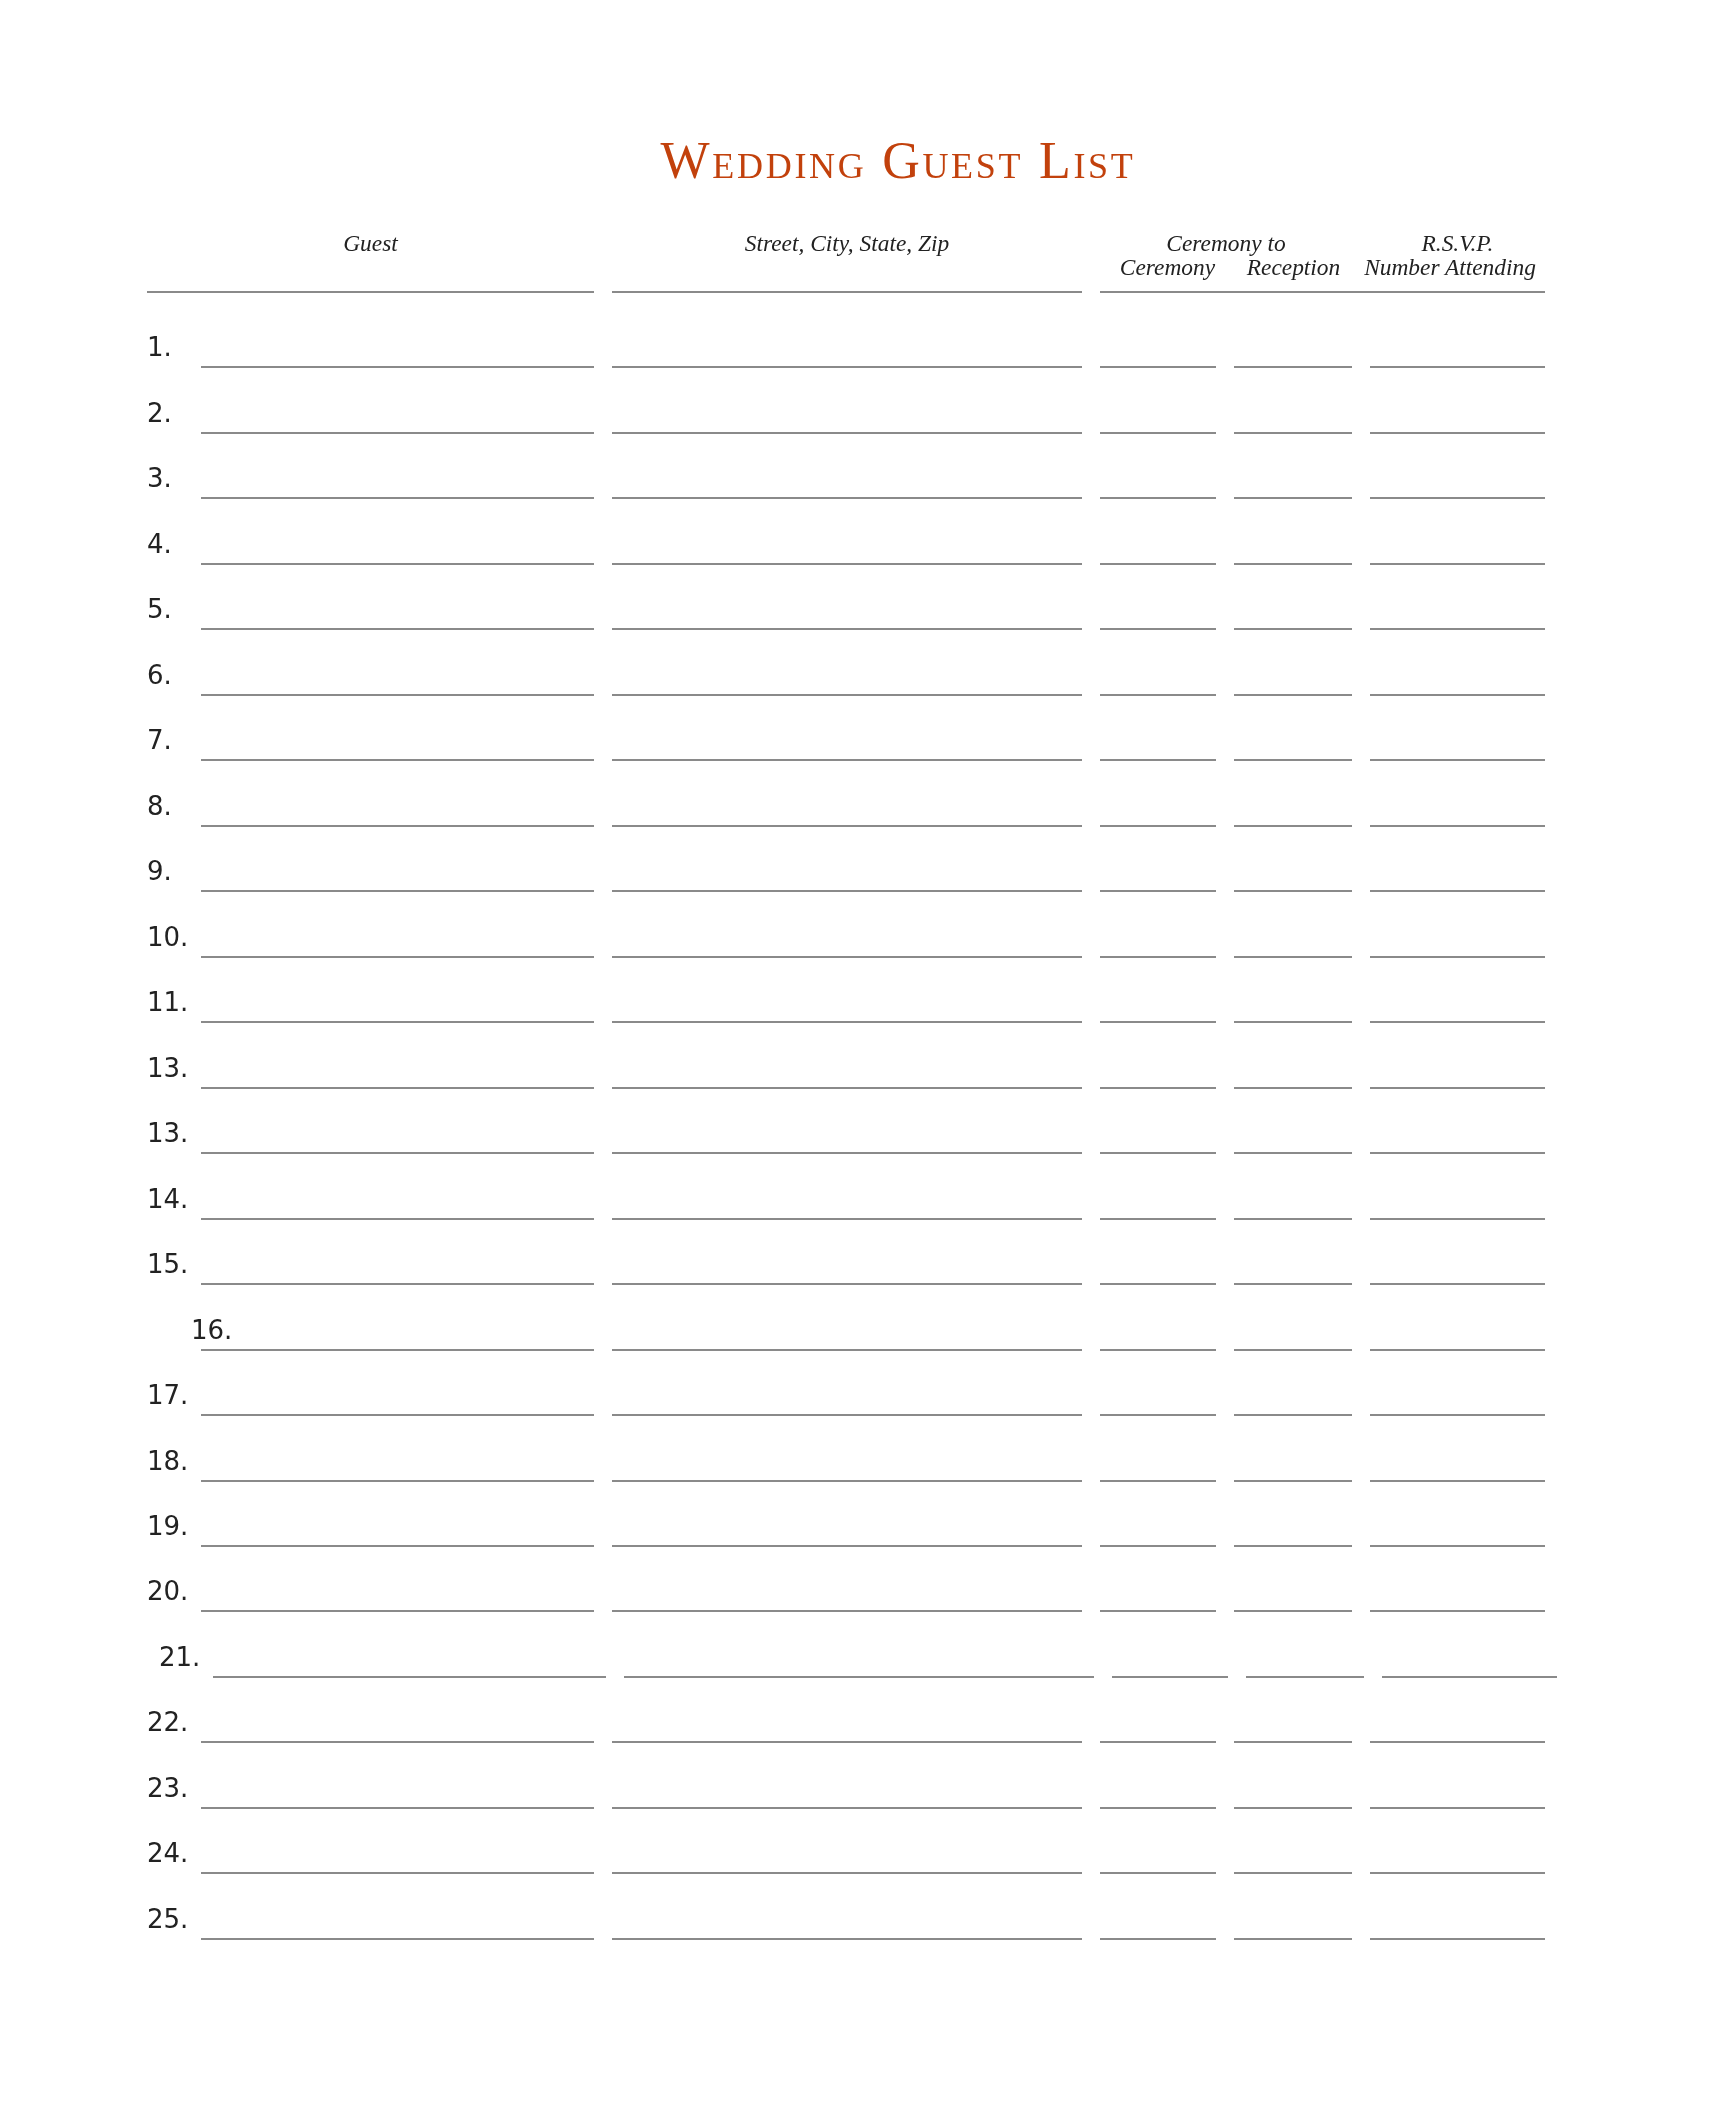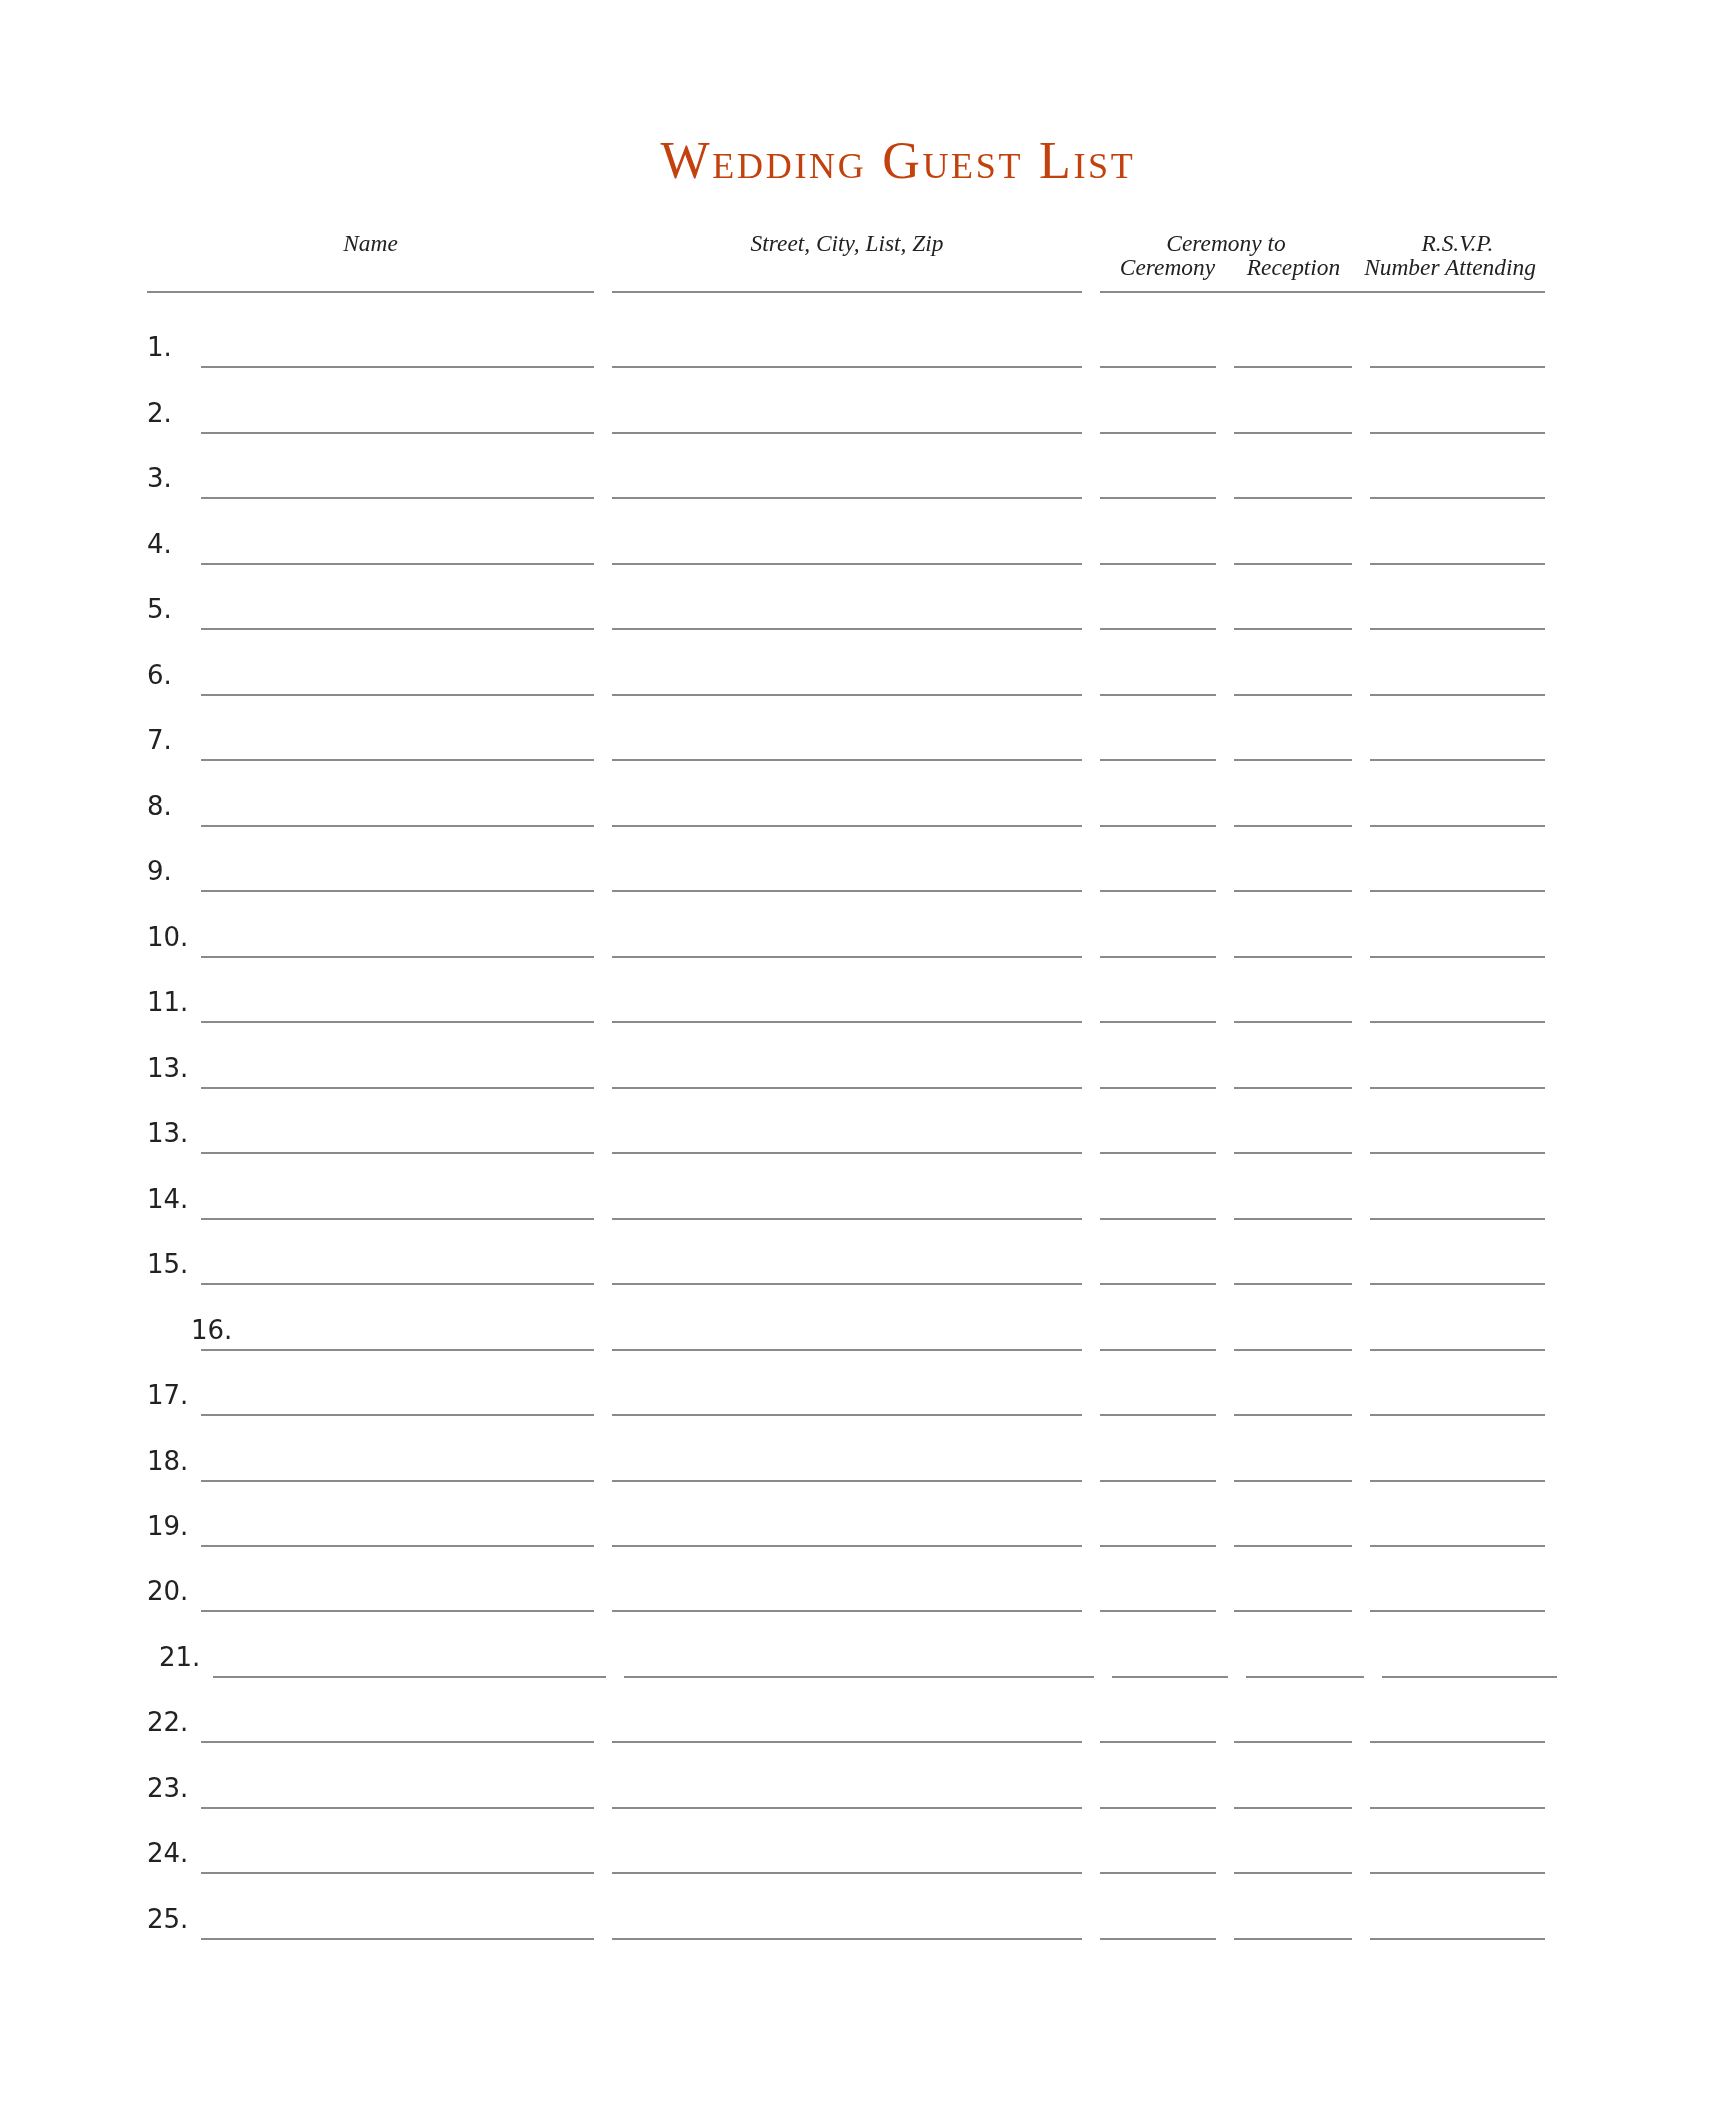--- a/index.html
+++ b/index.html
@@ -18,22 +18,22 @@
     position: absolute; left: 147px; font-family: "DejaVu Sans", "Liberation Sans", sans-serif;
     font-size: 26px; color: #222; line-height: 27px;
   }
   .row { position: absolute; left: 0; width: 1728px; height: 54px; }
 </style>
 </head>
 <body>
 
 <div class="title">Wedding Guest List</div>
 
-<div class="hdr" style="left:147px; width:447px; top:232px;">Name</div>
-<div class="hdr" style="left:612px; width:470px; top:232px;">Street, City, List, Zip</div>
+<div class="hdr" style="left:147px; width:447px; top:232px;">Guest</div>
+<div class="hdr" style="left:612px; width:470px; top:232px;">Street, City, State, Zip</div>
 <div class="hdr" style="left:1100px; width:252px; top:232px;">Ceremony to</div>
 <div class="hdr" style="left:1100px; width:135px; top:256px;">Ceremony</div>
 <div class="hdr" style="left:1226px; width:135px; top:256px;">Reception</div>
 <div class="hdr" style="left:1370px; width:175px; top:232px;">R.S.V.P.</div>
 <div class="hdr" style="left:1350px; width:200px; top:256px;">Number Attending</div>
 
 <div class="line" style="left:147px; width:447px; top:291px;"></div>
 <div class="line" style="left:612px; width:470px; top:291px;"></div>
 <div class="line" style="left:1100px; width:445px; top:291px;"></div>
 

